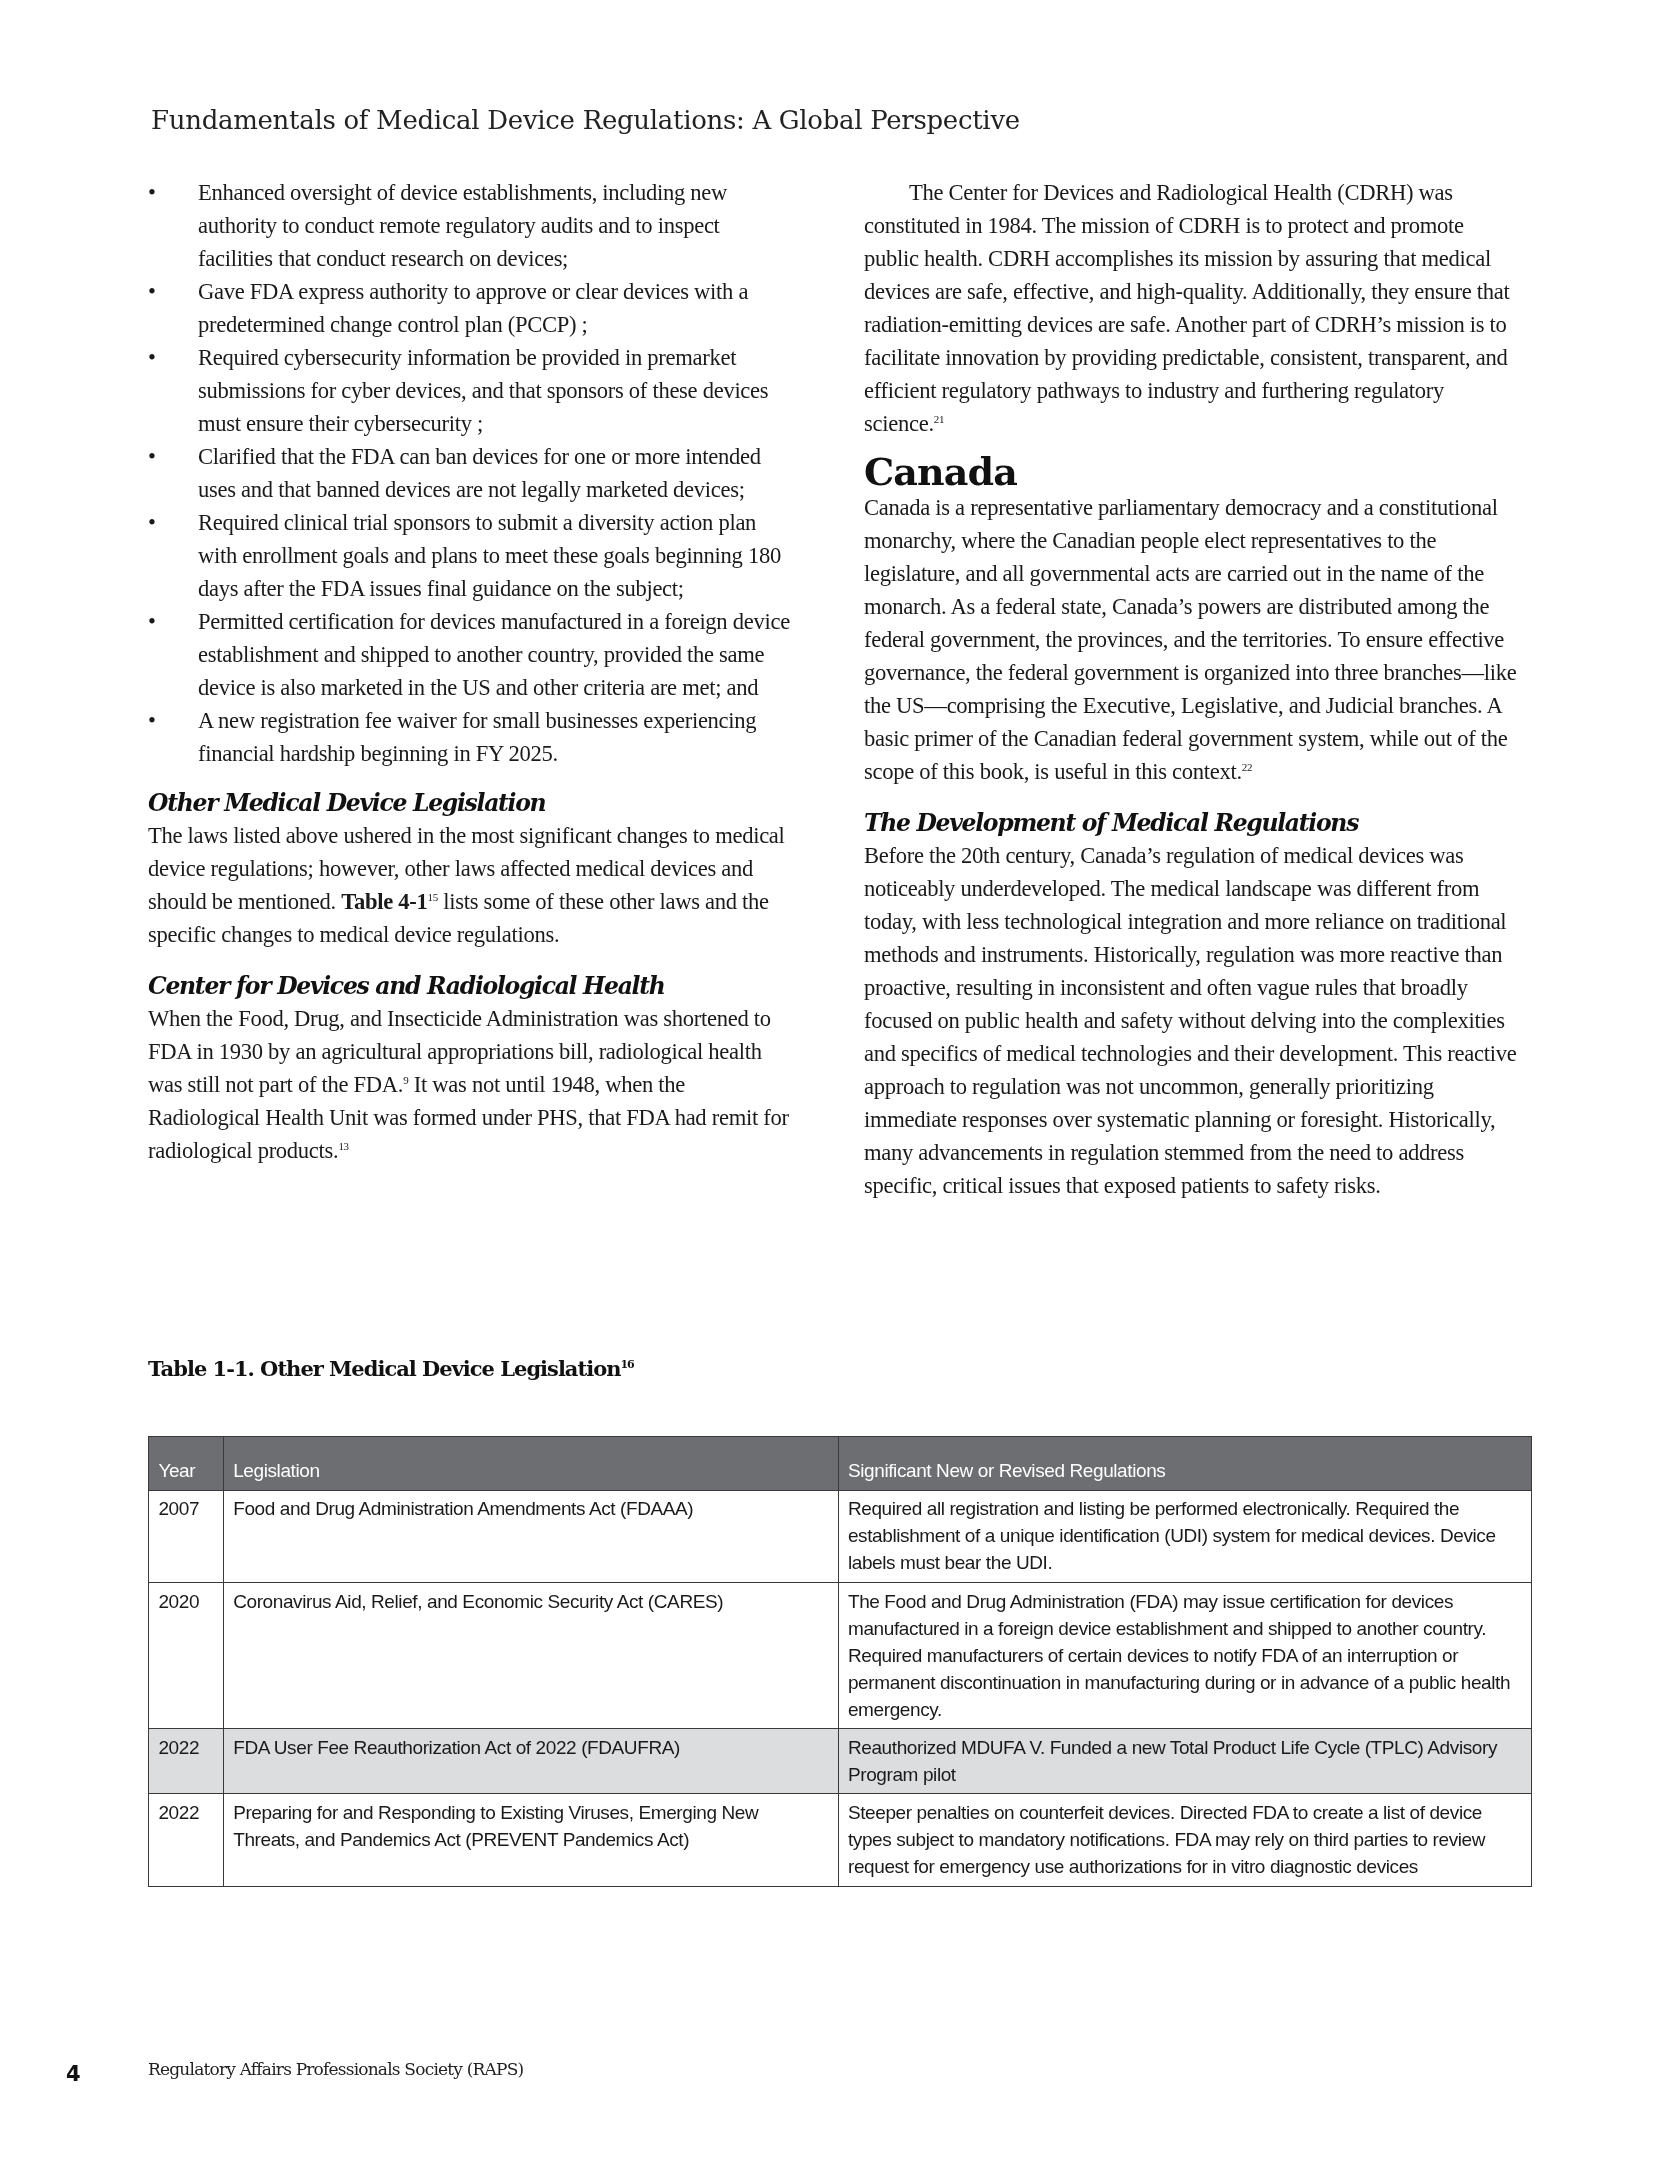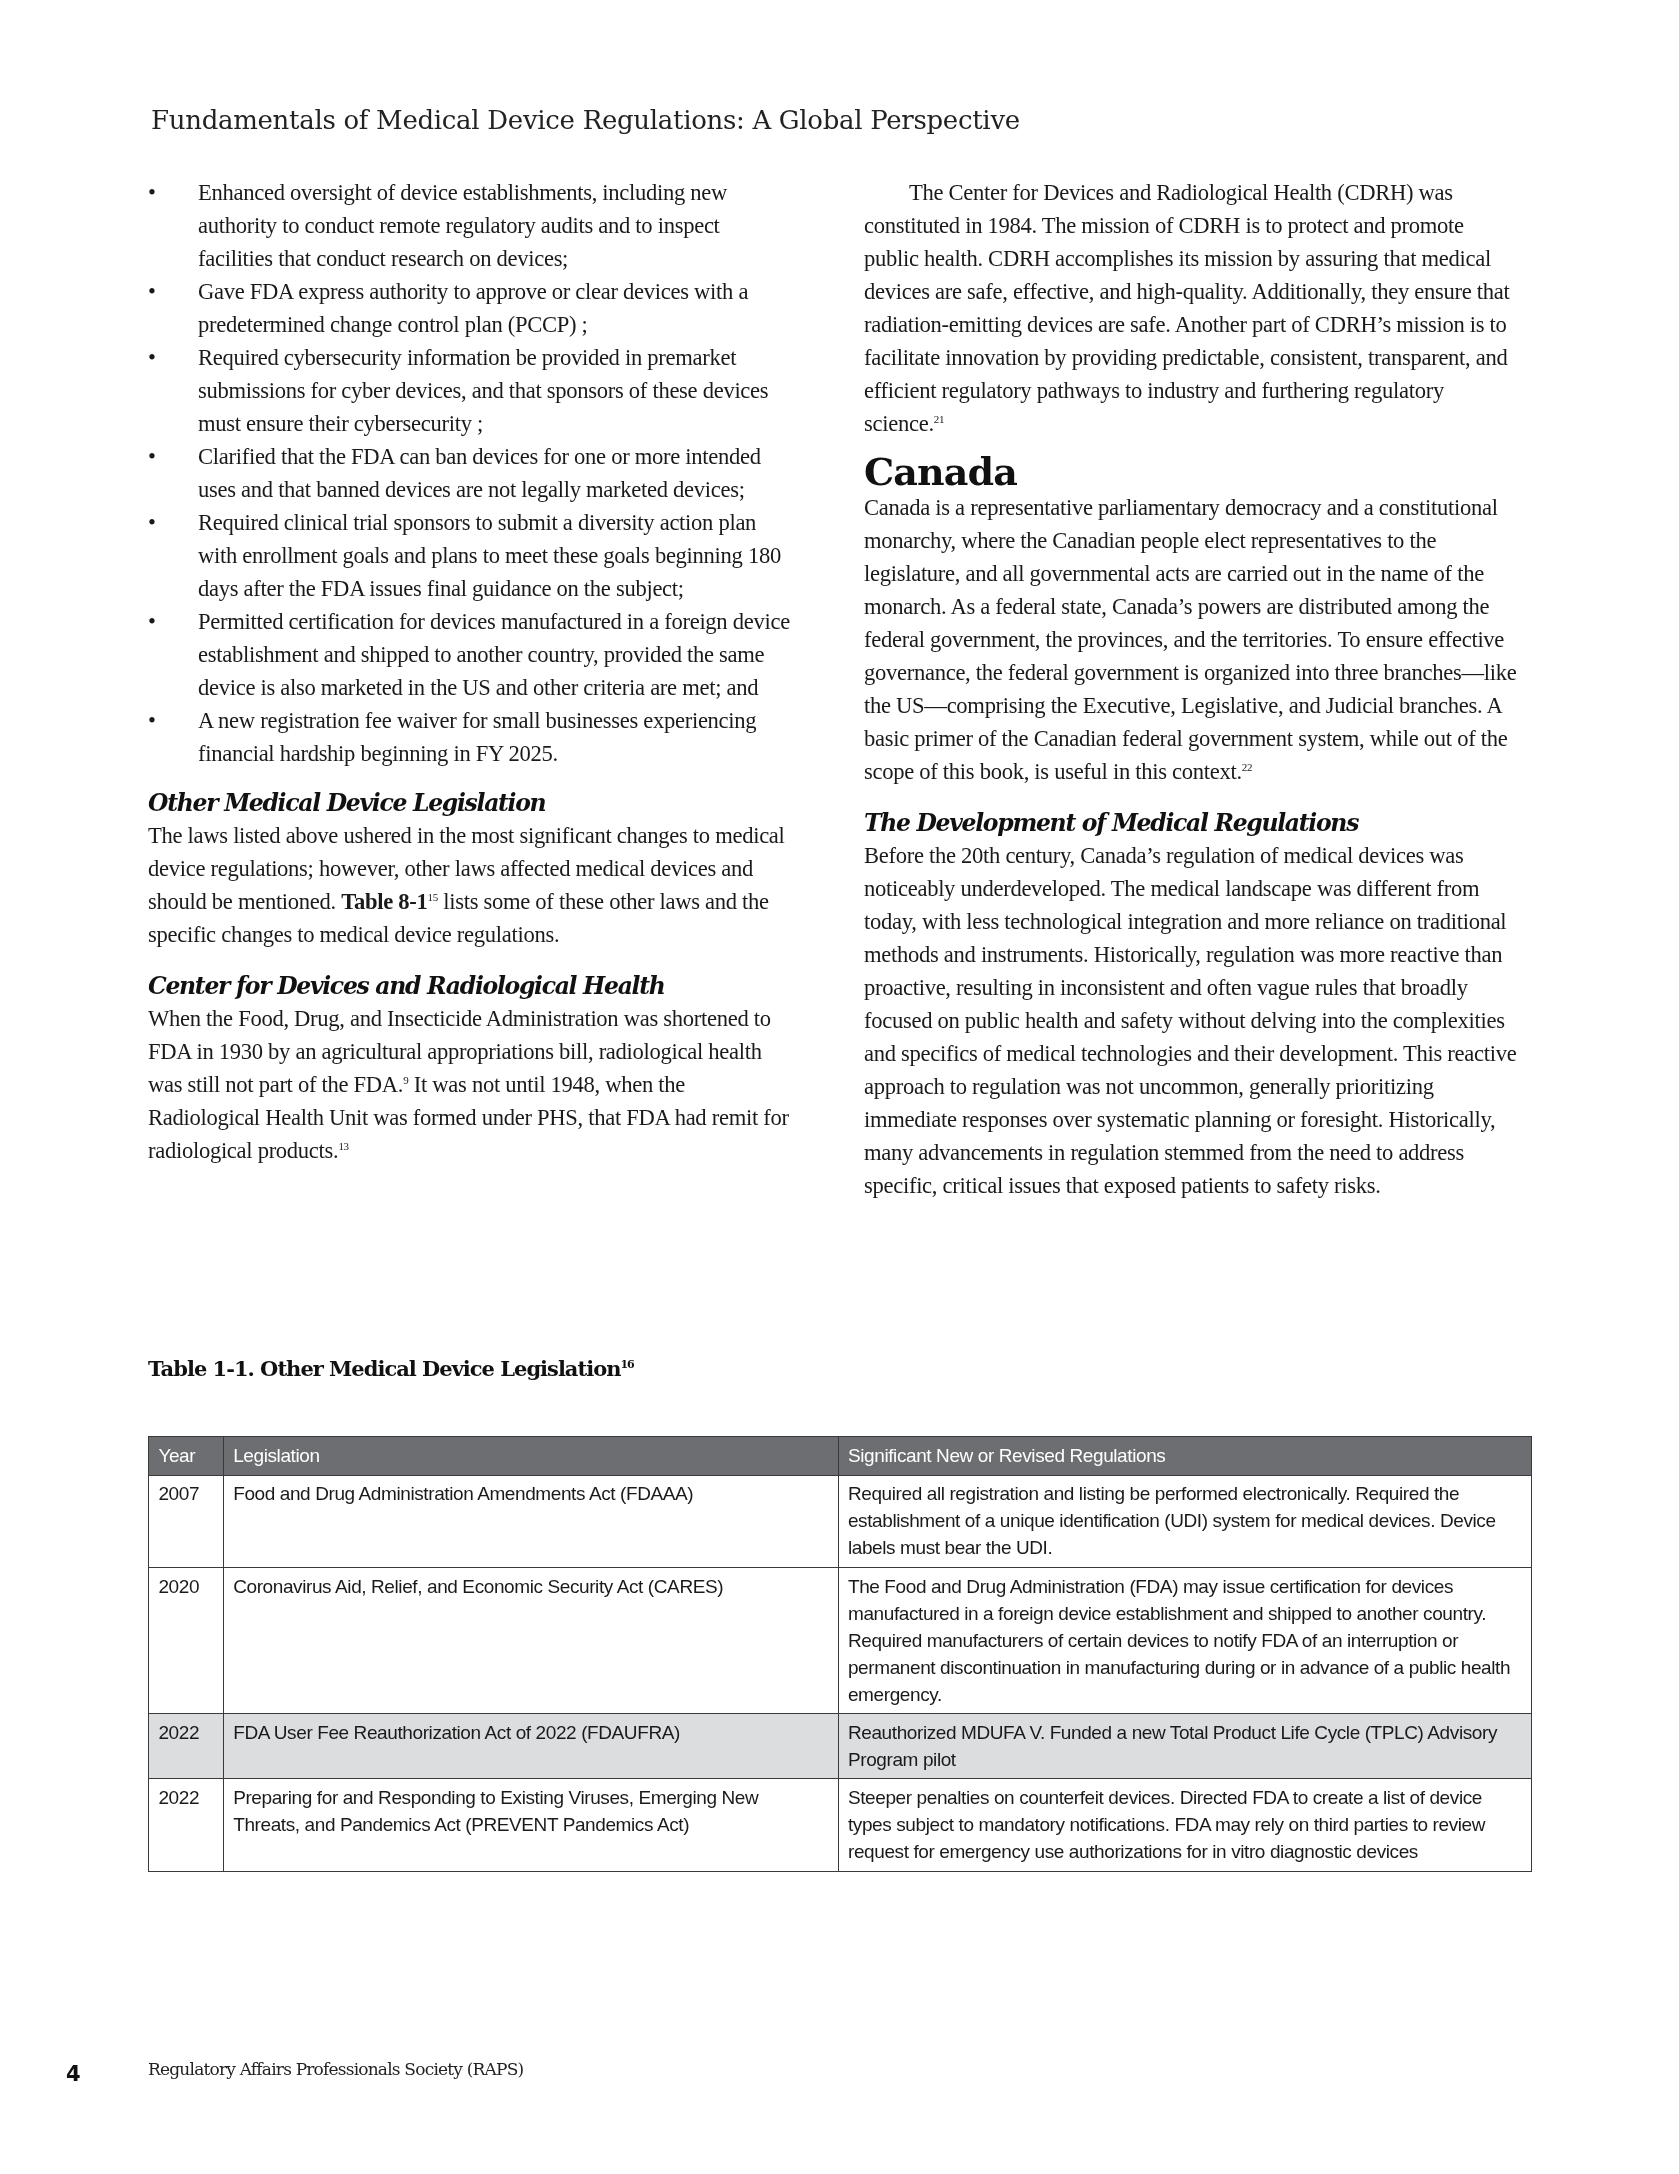--- a/index.html
+++ b/index.html
@@ -27,21 +27,21 @@
 
   .gap-l1 { height:17px; }
   .gap-l2 { height:19px; }
   .gap-r1 { height:13px; }
   .gap-r2 { height:19px; }
 
   #table-title { position:absolute; left:148px; top:1356px; font-family:"DejaVu Serif", serif; font-weight:bold; font-size:21px; letter-spacing:-1px; color:#111; }
 
   table.leg { position:absolute; left:148px; top:1436px; width:1384px; border-collapse:collapse; font-family:"Liberation Sans","DejaVu Sans",sans-serif; font-size:19px; line-height:27px; letter-spacing:-0.4px; color:#1a1a1a; }
   table.leg th, table.leg td { border:1.9px solid #3a3a3a; vertical-align:top; text-align:left; padding:4.7px 9.4px 5.6px 9.4px; }
-  table.leg th { background:#6d6e71; color:#ffffff; font-weight:normal; padding-top:5px; padding-bottom:5.6px; }
+  table.leg th { background:#6d6e71; color:#ffffff; font-weight:normal; padding-top:20px; padding-bottom:5.6px; }
   table.leg tr.shade td { background:#dcdddf; }
   .c-year { width:55px; }
   .c-leg { width:595px;margin-left:16px; }
 
   #page-number { position:absolute; left:66px; top:2062px; font-family:"DejaVu Sans", sans-serif; font-weight:bold; font-size:21px; color:#111; }
   #footer-text { position:absolute; left:148px; top:2059px; font-family:"DejaVu Serif", serif; font-size:17px; letter-spacing:-0.8px; color:#222; }
 </style>
 </head>
 <body>
 
@@ -53,21 +53,21 @@
     <li><span class="bullet">•</span><span>Gave FDA express authority to approve or clear devices with a predetermined change control plan (PCCP) ;</span></li>
     <li><span class="bullet">•</span><span>Required cybersecurity information be provided in premar­ket submissions for cyber devices, and that sponsors of these devices must ensure their cybersecurity ;</span></li>
     <li><span class="bullet">•</span><span>Clarified that the FDA can ban devices for one or more in­tended uses and that banned devices are not legally marketed devices;</span></li>
     <li><span class="bullet">•</span><span>Required clinical trial sponsors to submit a diversity action plan with enrollment goals and plans to meet these goals beginning 180 days after the FDA issues final guidance on the subject;</span></li>
     <li><span class="bullet">•</span><span>Permitted certification for devices manufactured in a foreign device establishment and shipped to another country, pro­vided the same device is also marketed in the US and other criteria are met; and</span></li>
     <li><span class="bullet">•</span><span>A new registration fee waiver for small businesses experienc­ing financial hardship beginning in FY 2025.</span></li>
   </ul>
 
   <div class="gap-l1"></div>
   <h3>Other Medical Device Legislation</h3>
-  <p><span>The laws listed above ushered in the most significant changes to medical device regulations; however, other laws affected medical devices and should be mentioned. </span><b class="inline">Table 8-1</b><sup>15</sup><span> lists some of these other laws and the specific changes to medical device regulations.</span></p>
+  <p><span>The laws listed above ushered in the most significant changes to medical device regulations; however, other laws affected medical devices and should be mentioned. </span><b class="inline">Table 4-1</b><sup>15</sup><span> lists some of these other laws and the specific changes to medical device regulations.</span></p>
 
   <div class="gap-l2"></div>
   <h3>Center for Devices and Radiological Health</h3>
   <p><span>When the Food, Drug, and Insecticide Administration was shortened to FDA in 1930 by an agricultural appropriations bill, radiological health was still not part of the FDA.</span><sup>9</sup><span> It was not until 1948, when the Radiological Health Unit was formed under PHS, that FDA had remit for radiological products.</span><sup>13</sup></p>
 </div>
 
 <div id="col-right" class="col serif">
   <p class="indent"><span>The Center for Devices and Radiological Health (CDRH) was constituted in 1984. The mission of CDRH is to protect and promote public health. CDRH accomplishes its mission by assuring that medical devices are safe, effective, and high-quality. Additionally, they ensure that radiation-emitting devices are safe. Another part of CDRH’s mission is to facilitate innovation by providing predictable, consistent, transparent, and efficient regula­tory pathways to industry and furthering regulatory science.</span><sup>21</sup></p>
 
   <div class="gap-r1"></div>

